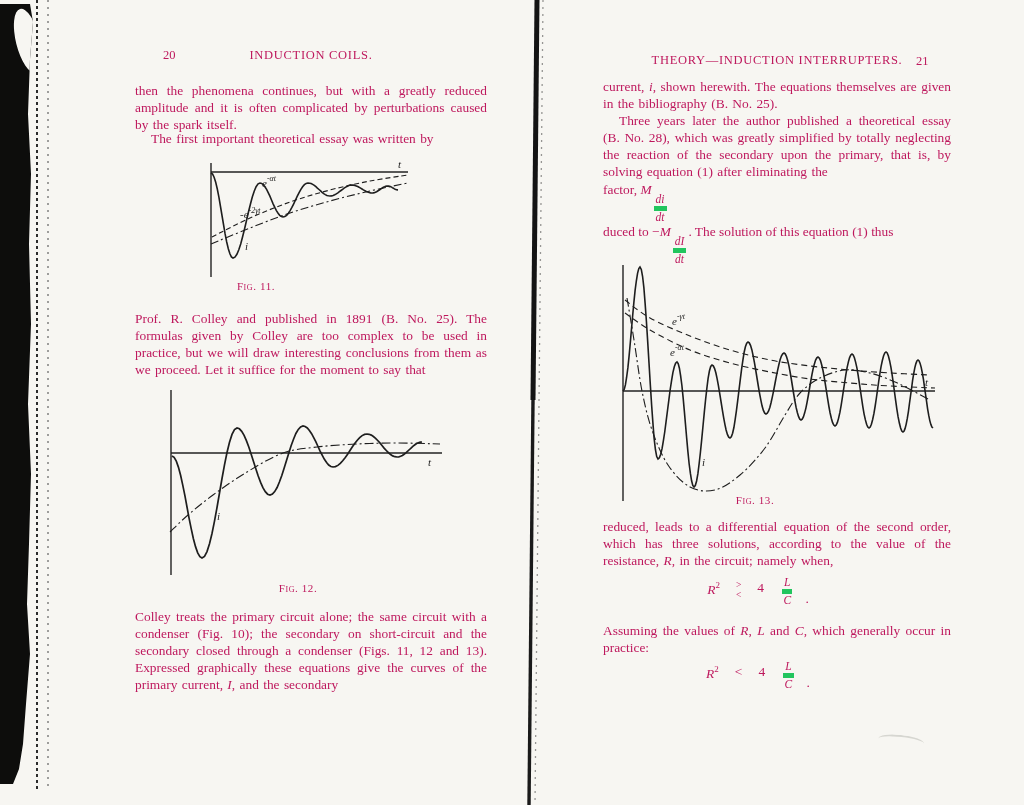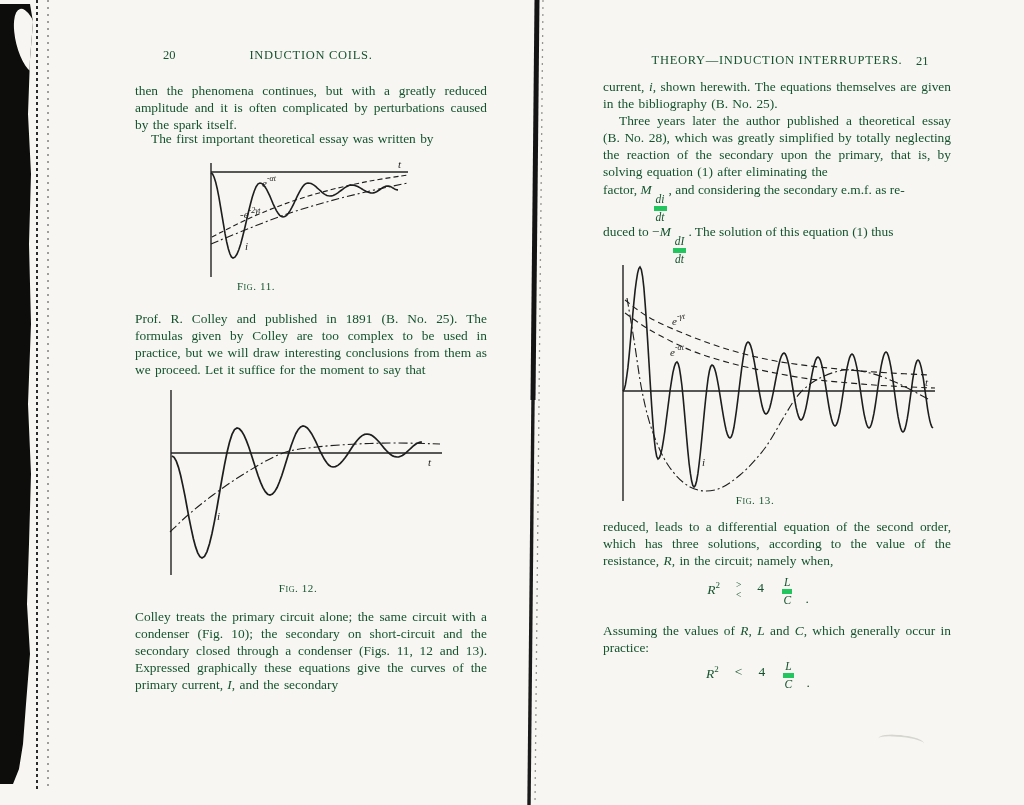--- a/index.html
+++ b/index.html
@@ -1,17 +1,17 @@
 <!DOCTYPE html>
 <html><head>
 <meta charset="utf-8">
 <style>
   html,body{margin:0;padding:0;background:#ffffff;}
   .stage{position:relative;width:1024px;height:805px;background:#f7f6f2;overflow:hidden;
-         font-family:"Liberation Serif",serif;color:#14532d;}
+         font-family:"Liberation Serif",serif;color:#be185d;}
   .para{position:absolute;font-size:13.4px;line-height:17px;text-align:justify;word-spacing:1px;}
   .indent{text-indent:16px;}
   .runtitle{position:absolute;font-size:12.5px;letter-spacing:0.7px;text-align:center;}
   .pagenum{position:absolute;font-size:12.5px;}
   .figcap{position:absolute;font-size:11px;text-align:center;font-variant:small-caps;letter-spacing:0.6px;}
   .mline{position:absolute;font-size:13.4px;}
   .frac{display:inline-flex;flex-direction:column;align-items:center;vertical-align:-9px;
         font-style:italic;font-size:11.5px;line-height:1.15;margin:0 2px;}
   .frac .num{border-bottom:5px solid #22c55e;padding:0 2px;}
   .eq{position:absolute;display:flex;justify-content:center;align-items:flex-start;gap:16px;font-size:13.5px;}
@@ -85,21 +85,21 @@
     <div class="runtitle" style="left:603px;top:53px;width:348px;">THEORY—INDUCTION INTERRUPTERS.</div>
     <span class="pagenum" style="left:916px;top:54px;">21</span>
 
     <p class="para" style="left:603px;top:78px;width:348px;margin:0;"><span>current, </span><i>i</i><span>, shown herewith. The equations themselves are given in the bibliography (B. No. 25).</span></p>
 
     <p class="para indent" style="left:603px;top:112px;width:348px;margin:0;">Three years later the author published a theoretical essay (B. No. 28), which was greatly simplified by totally neglecting the reaction of the secondary upon the primary, that is, by solving equation (1) after eliminating the</p>
 
     <div class="mline" style="left:603px;top:182px;width:348px;"><span>factor, </span><i>M</i><span class="frac">
           <span class="num">di</span>
           <span class="den">dt</span>
-        </span><span>, and considering the secondary e.m.f. as re-</span></div>
+        </span></div>
 
     <div class="mline" style="left:603px;top:224px;width:348px;"><span>duced to −</span><i>M</i><span class="frac">
           <span class="num">dI</span>
           <span class="den">dt</span>
         </span><span>. The solution of this equation (1) thus</span></div>
 
     <svg class="fig" style="left:608px;top:258px;" width="340" height="248" viewBox="0 0 340 248">
       <line x1="15" y1="7" x2="15" y2="243" stroke="#222" stroke-width="1.4"></line>
       <line x1="15" y1="133" x2="327" y2="133" stroke="#222" stroke-width="1.4"></line>
       <path id="f13-solid" fill="none" stroke="#1e1e1e" stroke-width="1.6" d="M 15 133 L 16.2 131.4 L 17.4 126.9 L 18.6 119.5 L 19.9 109.7 L 21.1 97.9 L 22.3 84.8 L 23.5 71.0 L 24.7 57.2 L 25.9 44.1 L 27.1 32.3 L 28.4 22.5 L 29.6 15.1 L 30.8 10.6 L 32.0 9.0 L 33.3 11.4 L 34.6 18.5 L 35.9 29.9 L 37.1 45.1 L 38.4 63.3 L 39.7 83.6 L 41.0 105.0 L 42.3 126.4 L 43.6 146.7 L 44.9 164.9 L 46.1 180.1 L 47.4 191.5 L 48.7 198.6 L 50.0 201.0 L 51.4 199.8 L 52.7 196.2 L 54.1 190.4 L 55.4 182.7 L 56.8 173.5 L 58.1 163.3 L 59.5 152.5 L 60.9 141.7 L 62.2 131.5 L 63.6 122.3 L 64.9 114.6 L 66.3 108.8 L 67.6 105.2 L 69.0 104.0 L 70.2 105.6 L 71.4 110.2 L 72.6 117.6 L 73.9 127.5 L 75.1 139.4 L 76.3 152.6 L 77.5 166.5 L 78.7 180.4 L 79.9 193.6 L 81.1 205.5 L 82.4 215.4 L 83.6 222.8 L 84.8 227.4 L 86.0 229.0 L 87.3 227.5 L 88.6 223.0 L 89.9 215.7 L 91.1 206.0 L 92.4 194.5 L 93.7 181.6 L 95.0 168.0 L 96.3 154.4 L 97.6 141.5 L 98.9 130.0 L 100.1 120.3 L 101.4 113.0 L 102.7 108.5 L 104.0 107.0 L 105.3 107.9 L 106.6 110.6 L 107.9 115.0 L 109.1 120.7 L 110.4 127.7 L 111.7 135.4 L 113.0 143.5 L 114.3 151.6 L 115.6 159.3 L 116.9 166.3 L 118.1 172.0 L 119.4 176.4 L 120.7 179.1 L 122.0 180.0 L 123.3 178.8 L 124.6 175.2 L 125.9 169.5 L 127.1 161.9 L 128.4 152.8 L 129.7 142.7 L 131.0 132.0 L 132.3 121.3 L 133.6 111.2 L 134.9 102.1 L 136.1 94.5 L 137.4 88.8 L 138.7 85.2 L 140.0 84.0 L 141.3 84.9 L 142.6 87.6 L 143.9 91.9 L 145.1 97.6 L 146.4 104.4 L 147.7 112.0 L 149.0 120.0 L 150.3 128.0 L 151.6 135.6 L 152.9 142.4 L 154.1 148.1 L 155.4 152.4 L 156.7 155.1 L 158.0 156.0 L 159.3 155.2 L 160.6 153.0 L 161.9 149.3 L 163.1 144.5 L 164.4 138.7 L 165.7 132.3 L 167.0 125.5 L 168.3 118.7 L 169.6 112.3 L 170.9 106.5 L 172.1 101.7 L 173.4 98.0 L 174.7 95.8 L 176.0 95.0 L 177.2 95.8 L 178.4 98.3 L 179.6 102.3 L 180.9 107.6 L 182.1 114.0 L 183.3 121.0 L 184.5 128.5 L 185.7 136.0 L 186.9 143.0 L 188.1 149.4 L 189.4 154.7 L 190.6 158.7 L 191.8 161.2 L 193.0 162.0 L 194.2 161.2 L 195.4 158.9 L 196.6 155.1 L 197.9 150.1 L 199.1 144.2 L 200.3 137.5 L 201.5 130.5 L 202.7 123.5 L 203.9 116.8 L 205.1 110.9 L 206.4 105.9 L 207.6 102.1 L 208.8 99.8 L 210.0 99.0 L 211.2 99.9 L 212.4 102.4 L 213.6 106.5 L 214.9 112.0 L 216.1 118.5 L 217.3 125.8 L 218.5 133.5 L 219.7 141.2 L 220.9 148.5 L 222.1 155.0 L 223.4 160.5 L 224.6 164.6 L 225.8 167.1 L 227.0 168.0 L 228.2 167.1 L 229.4 164.4 L 230.6 160.1 L 231.9 154.4 L 233.1 147.6 L 234.3 140.0 L 235.5 132.0 L 236.7 124.0 L 237.9 116.4 L 239.1 109.6 L 240.4 103.9 L 241.6 99.6 L 242.8 96.9 L 244.0 96.0 L 245.2 96.9 L 246.4 99.7 L 247.6 104.1 L 248.9 109.9 L 250.1 116.9 L 251.3 124.8 L 252.5 133.0 L 253.7 141.2 L 254.9 149.1 L 256.1 156.1 L 257.4 161.9 L 258.6 166.3 L 259.8 169.1 L 261.0 170.0 L 262.2 169.0 L 263.4 166.2 L 264.6 161.7 L 265.9 155.7 L 267.1 148.5 L 268.3 140.5 L 269.5 132.0 L 270.7 123.5 L 271.9 115.5 L 273.1 108.3 L 274.4 102.3 L 275.6 97.8 L 276.8 95.0 L 278.0 94.0 L 279.2 95.0 L 280.4 98.0 L 281.6 102.7 L 282.9 109.1 L 284.1 116.6 L 285.3 125.1 L 286.5 134.0 L 287.7 142.9 L 288.9 151.4 L 290.1 158.9 L 291.4 165.3 L 292.6 170.0 L 293.8 173.0 L 295.0 174.0 L 296.1 173.1 L 297.1 170.4 L 298.2 166.1 L 299.3 160.4 L 300.4 153.6 L 301.4 146.0 L 302.5 138.0 L 303.6 130.0 L 304.6 122.4 L 305.7 115.6 L 306.8 109.9 L 307.9 105.6 L 308.9 102.9 L 310.0 102.0 L 311.1 102.9 L 312.1 105.4 L 313.2 109.4 L 314.3 114.8 L 315.4 121.2 L 316.4 128.4 L 317.5 136.0 L 318.6 143.6 L 319.6 150.8 L 320.7 157.2 L 321.8 162.6 L 322.9 166.6 L 323.9 169.1 L 325.0 170.0"></path>

